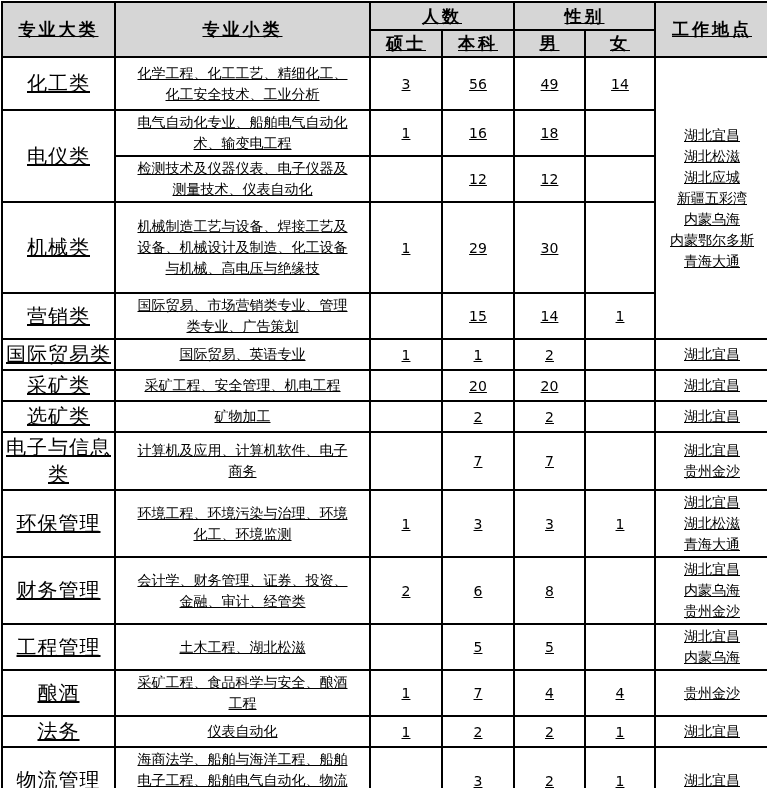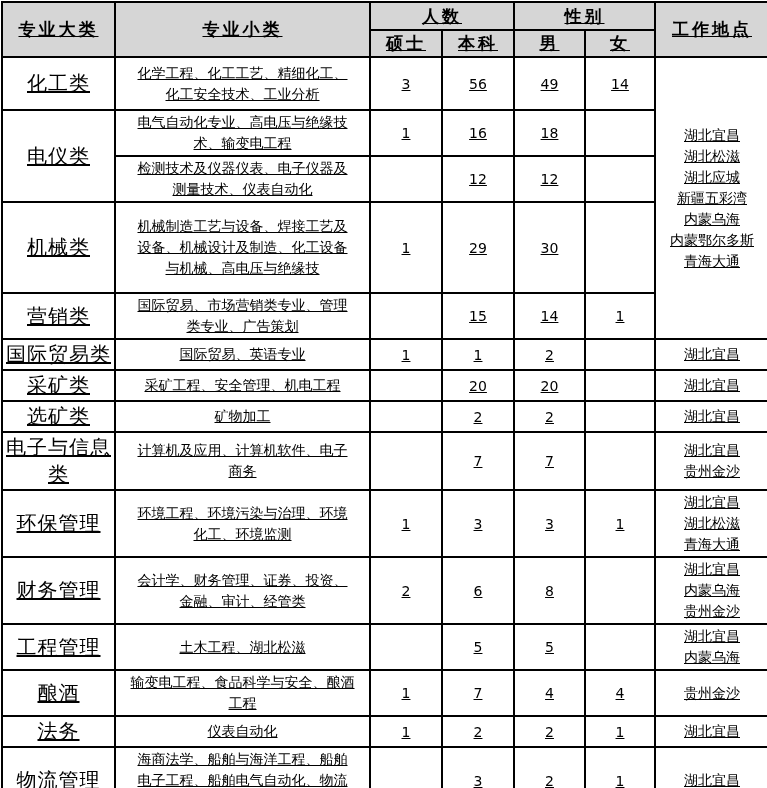--- a/index.html
+++ b/index.html
@@ -101,21 +101,21 @@
           <td rowspan="5" class="loc">湖北宜昌
 湖北松滋
 湖北应城
 新疆五彩湾
 内蒙乌海
 内蒙鄂尔多斯
 青海大通</td>
         </tr>
         <tr>
           <td rowspan="2" class="cat">电仪类</td>
-          <td class="det">电气自动化专业、高电压与绝缘技
+          <td class="det">电气自动化专业、船舶电气自动化
 术、输变电工程</td>
           <td class="num">1</td>
           <td class="num">16</td>
           <td class="num">18</td>
           <td class="num"></td>
         </tr>
         <tr>
           <td class="det">检测技术及仪器仪表、电子仪器及
 测量技术、仪表自动化</td>
           <td class="num"></td>
@@ -209,21 +209,21 @@
           <td class="det">土木工程、湖北松滋</td>
           <td class="num"></td>
           <td class="num">5</td>
           <td class="num">5</td>
           <td class="num"></td>
           <td class="loc">湖北宜昌
 内蒙乌海</td>
         </tr>
         <tr>
           <td class="cat">酿酒</td>
-          <td class="det">输变电工程、食品科学与安全、酿酒
+          <td class="det">采矿工程、食品科学与安全、酿酒
 工程</td>
           <td class="num">1</td>
           <td class="num">7</td>
           <td class="num">4</td>
           <td class="num">4</td>
           <td class="loc">贵州金沙</td>
         </tr>
         <tr>
           <td class="cat">法务</td>
           <td class="det">仪表自动化</td>

